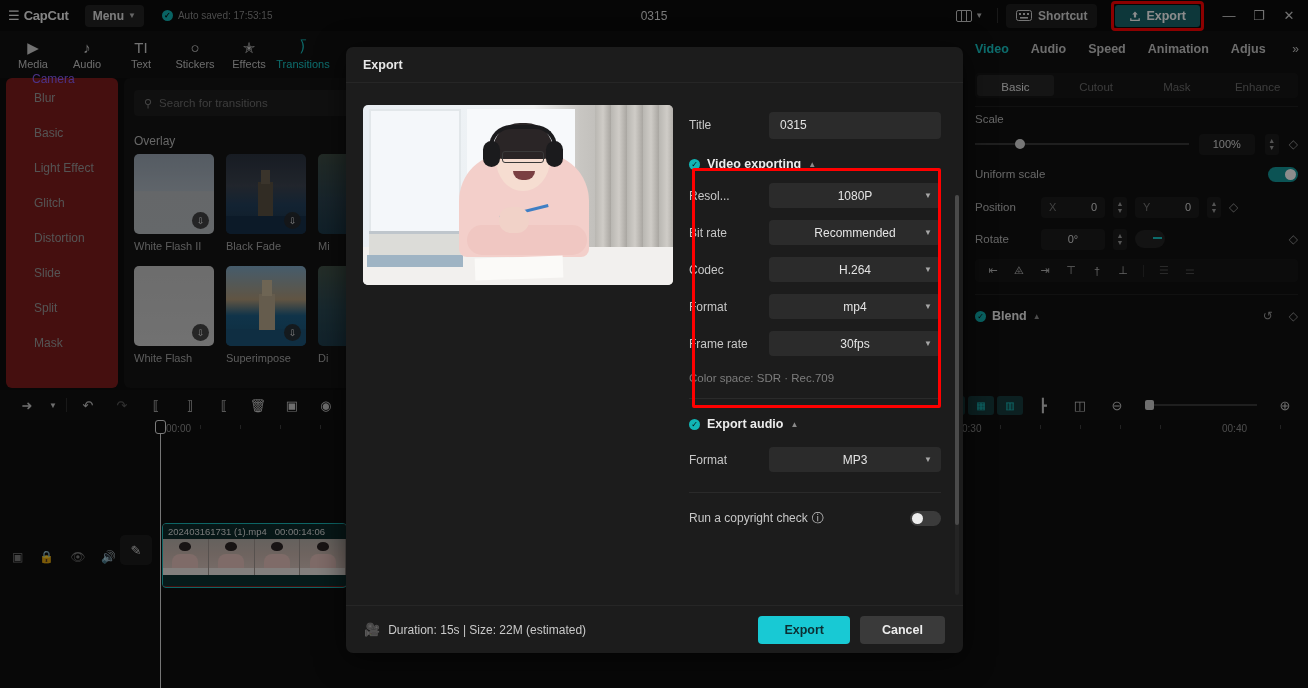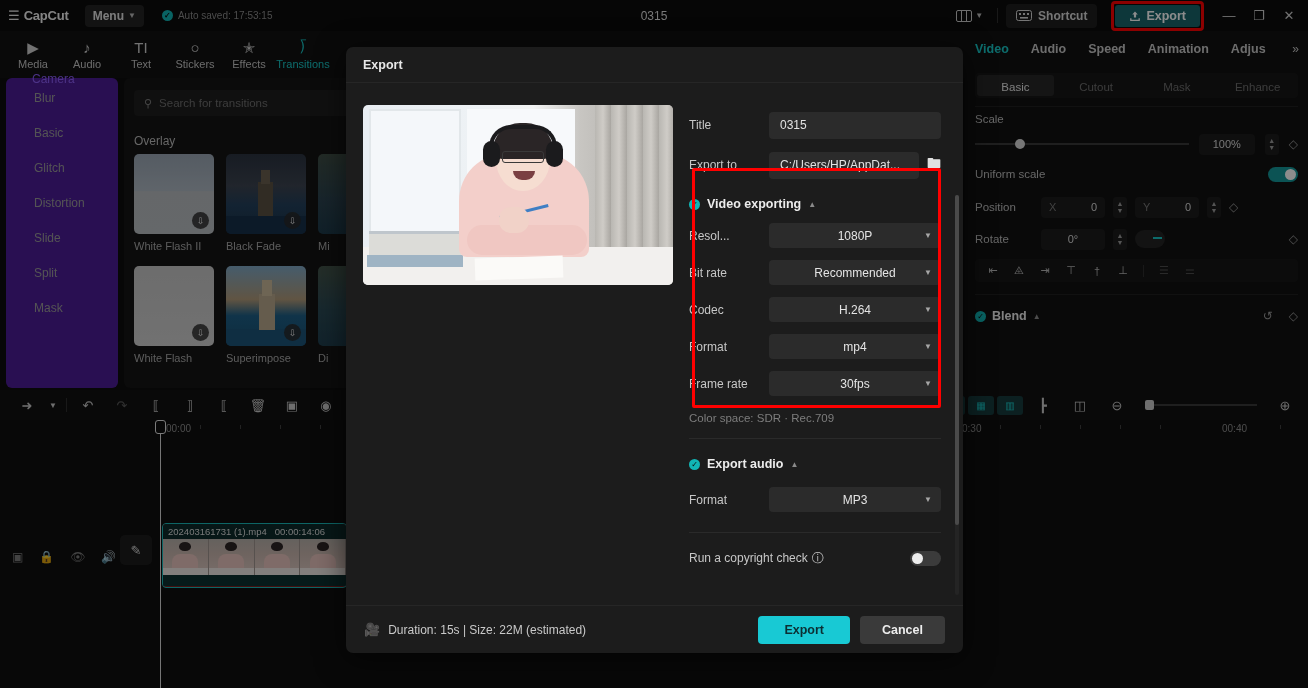--- a/index.html
+++ b/index.html
@@ -64,21 +64,21 @@
   }
   .ptab { width: 54px; display: flex; flex-direction: column; align-items: center; gap: 2px; }
   .ptab .pico { font-size: 15px; line-height: 16px; color: #cfcfcf; height: 17px; display:flex; align-items:center;}
   .ptab .plabel { font-size: 11px; color: #c5c5c5; }
   .ptab.active .pico, .ptab.active .plabel { color: #18c6c6; }
   .ptab-right-icons { display: flex; align-items: center; gap: 34px; margin-left: 30px; color: #a9a9a9; font-size: 14px;}
 
   
   .leftcol {
     position: absolute; top: 78px; left: 6px; width: 112px; height: 310px;
-    background: #4c1d95; border-radius: 6px; padding-top: 2px;
+    background: #7f1d1d; border-radius: 6px; padding-top: 2px;
   }
   .lc-item { height: 35px; display: flex; align-items: center; padding-left: 28px; color: #9a9a9a; font-size: 12px; }
   .lc-camera { position: absolute; top: 72px; left: 32px; color: #8b5cf6; font-size: 12px; }
 
   
   .browser {
     position: absolute; top: 78px; left: 124px; width: 455px; height: 310px;
     background: #141414; border-radius: 6px; overflow: hidden;
   }
   .searchbox {
@@ -340,20 +340,21 @@
     </div>
     <div class="ptab-right-icons">
       <span>◕</span>
       <span>⚙</span>
     </div>
   </div>
 
   <div class="leftcol">
     <div class="lc-item">Blur</div>
     <div class="lc-item">Basic</div>
+    <div class="lc-item">Light Effect</div>
     <div class="lc-item">Glitch</div>
     <div class="lc-item">Distortion</div>
     <div class="lc-item">Slide</div>
     <div class="lc-item">Split</div>
     <div class="lc-item">Mask</div>
   </div>
   <div class="lc-camera">Camera</div>
 
   <div class="browser">
     <div class="searchbox">
@@ -623,25 +624,20 @@
       </div>
 
       <div class="dlg-right">
         <div class="fields">
 
           <div class="f-row">
             <span class="f-label">Title</span>
             <span class="f-input">0315</span>
           </div>
 
-          <div class="f-row">
-            <span class="f-label">Export to</span>
-            <span class="f-input">C:/Users/HP/AppDat...</span>
-            <span class="folder-btn">🖿︎</span>
-          </div>
 
           <div class="sec-hdr">
             <span class="chk">✓</span>
             <span class="name">Video exporting</span>
             <span class="rp-caret">▲</span>
           </div>
 
           <div class="sel-row" style="margin-top:6px">
             <span class="sel-label">Resol...</span>
             <span class="select">

